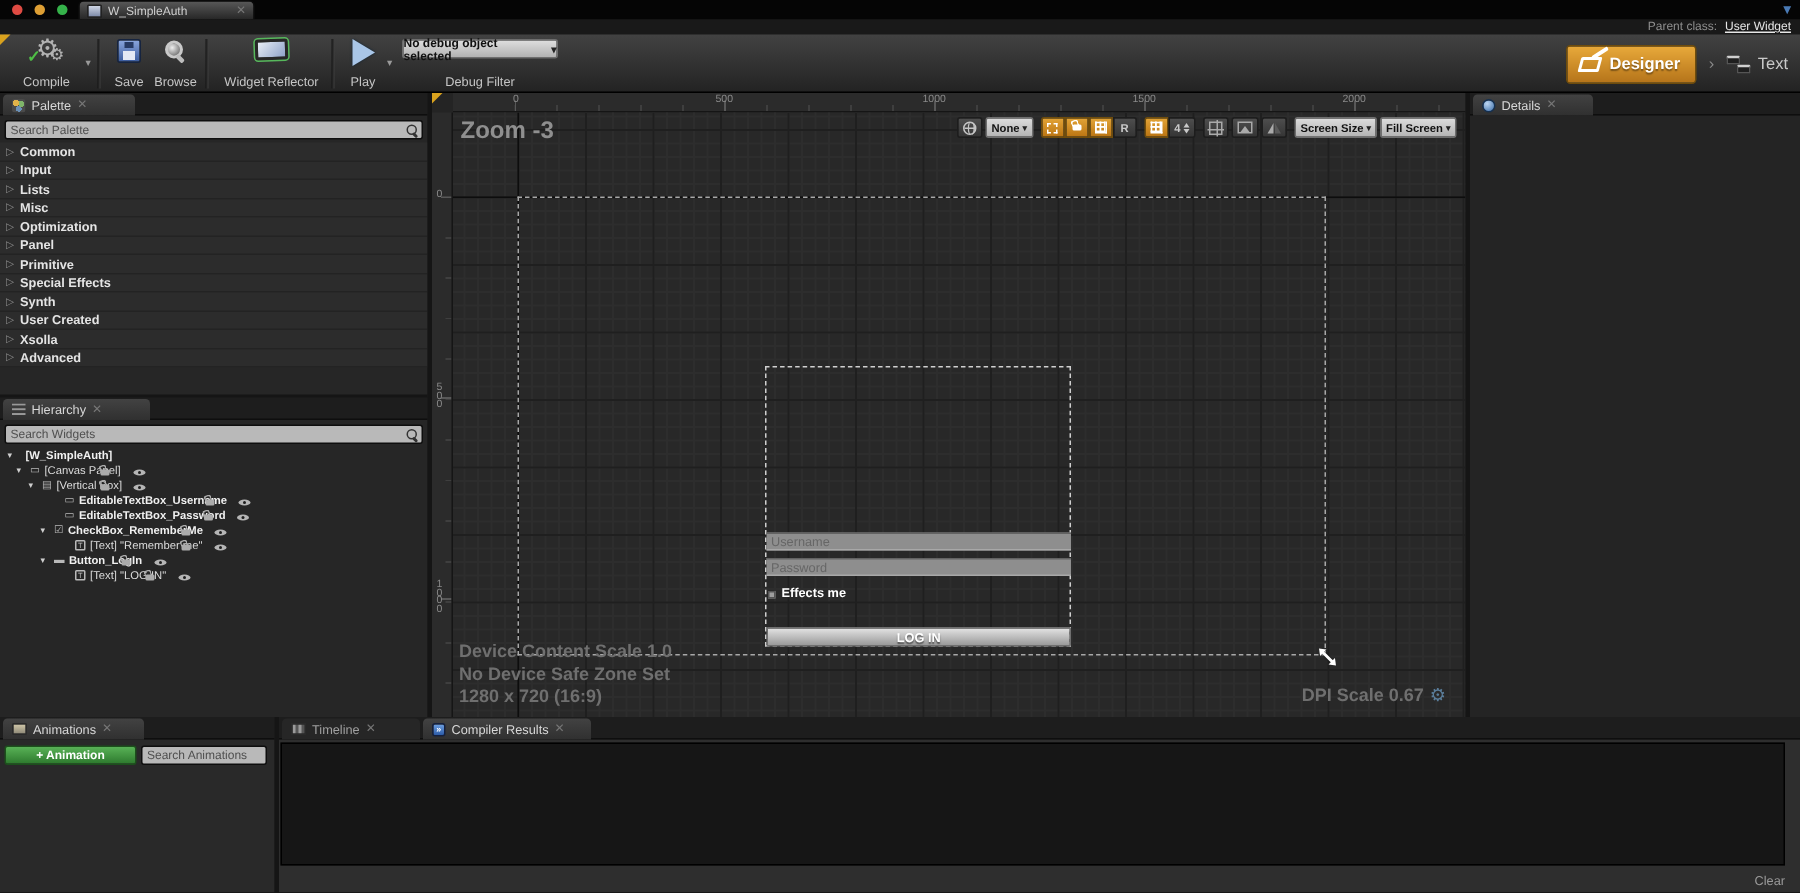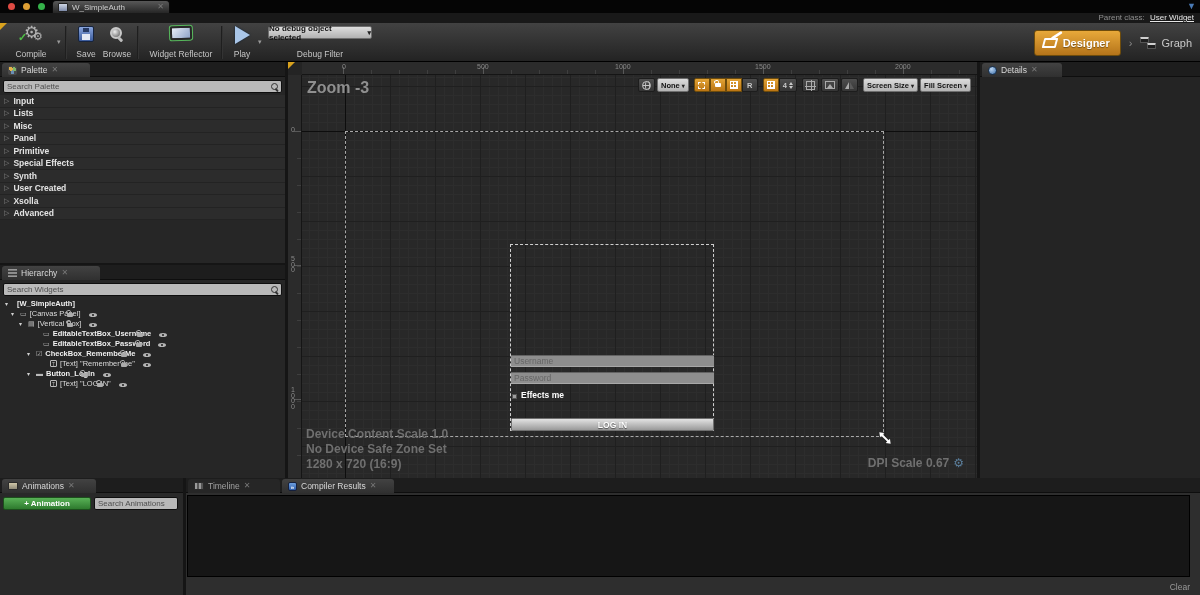--- a/index.html
+++ b/index.html
@@ -256,55 +256,63 @@
       <div class="designer-btn">
         <span class="icon-designer"></span>
         <span>Designer</span>
       </div>
       <span class="mode-chev">›</span>
       <div class="graph-btn">
         <span class="icon-graph">
             <i></i>
             <i></i>
           </span>
-        <span>Graph</span>
+        <span>Text</span>
       </div>
     </div>
   </div>
 
   <div class="palette">
     <div class="panel-head">
       <div class="panel-tab" style="width:88px;">
         <span class="icon-palette"></span>
         <span class="t">Palette</span>
         <span class="tab-close">✕</span>
       </div>
     </div>
     <div class="search-box" style="left:3px;right:3px;top:18px;">
       <input placeholder="Search Palette" style="">
       <span class="mag small"></span>
     </div>
     <div class="pal-rows">
+  <div class="pal-row">
+    <span class="exp">▷</span>
+    <span class="lbl">Common</span>
+  </div>
 
 
   <div class="pal-row">
     <span class="exp">▷</span>
     <span class="lbl">Input</span>
   </div>
 
   <div class="pal-row">
     <span class="exp">▷</span>
     <span class="lbl">Lists</span>
   </div>
 
   <div class="pal-row">
     <span class="exp">▷</span>
     <span class="lbl">Misc</span>
   </div>
 
+  <div class="pal-row">
+    <span class="exp">▷</span>
+    <span class="lbl">Optimization</span>
+  </div>
 
   <div class="pal-row">
     <span class="exp">▷</span>
     <span class="lbl">Panel</span>
   </div>
 
   <div class="pal-row">
     <span class="exp">▷</span>
     <span class="lbl">Primitive</span>
   </div>

